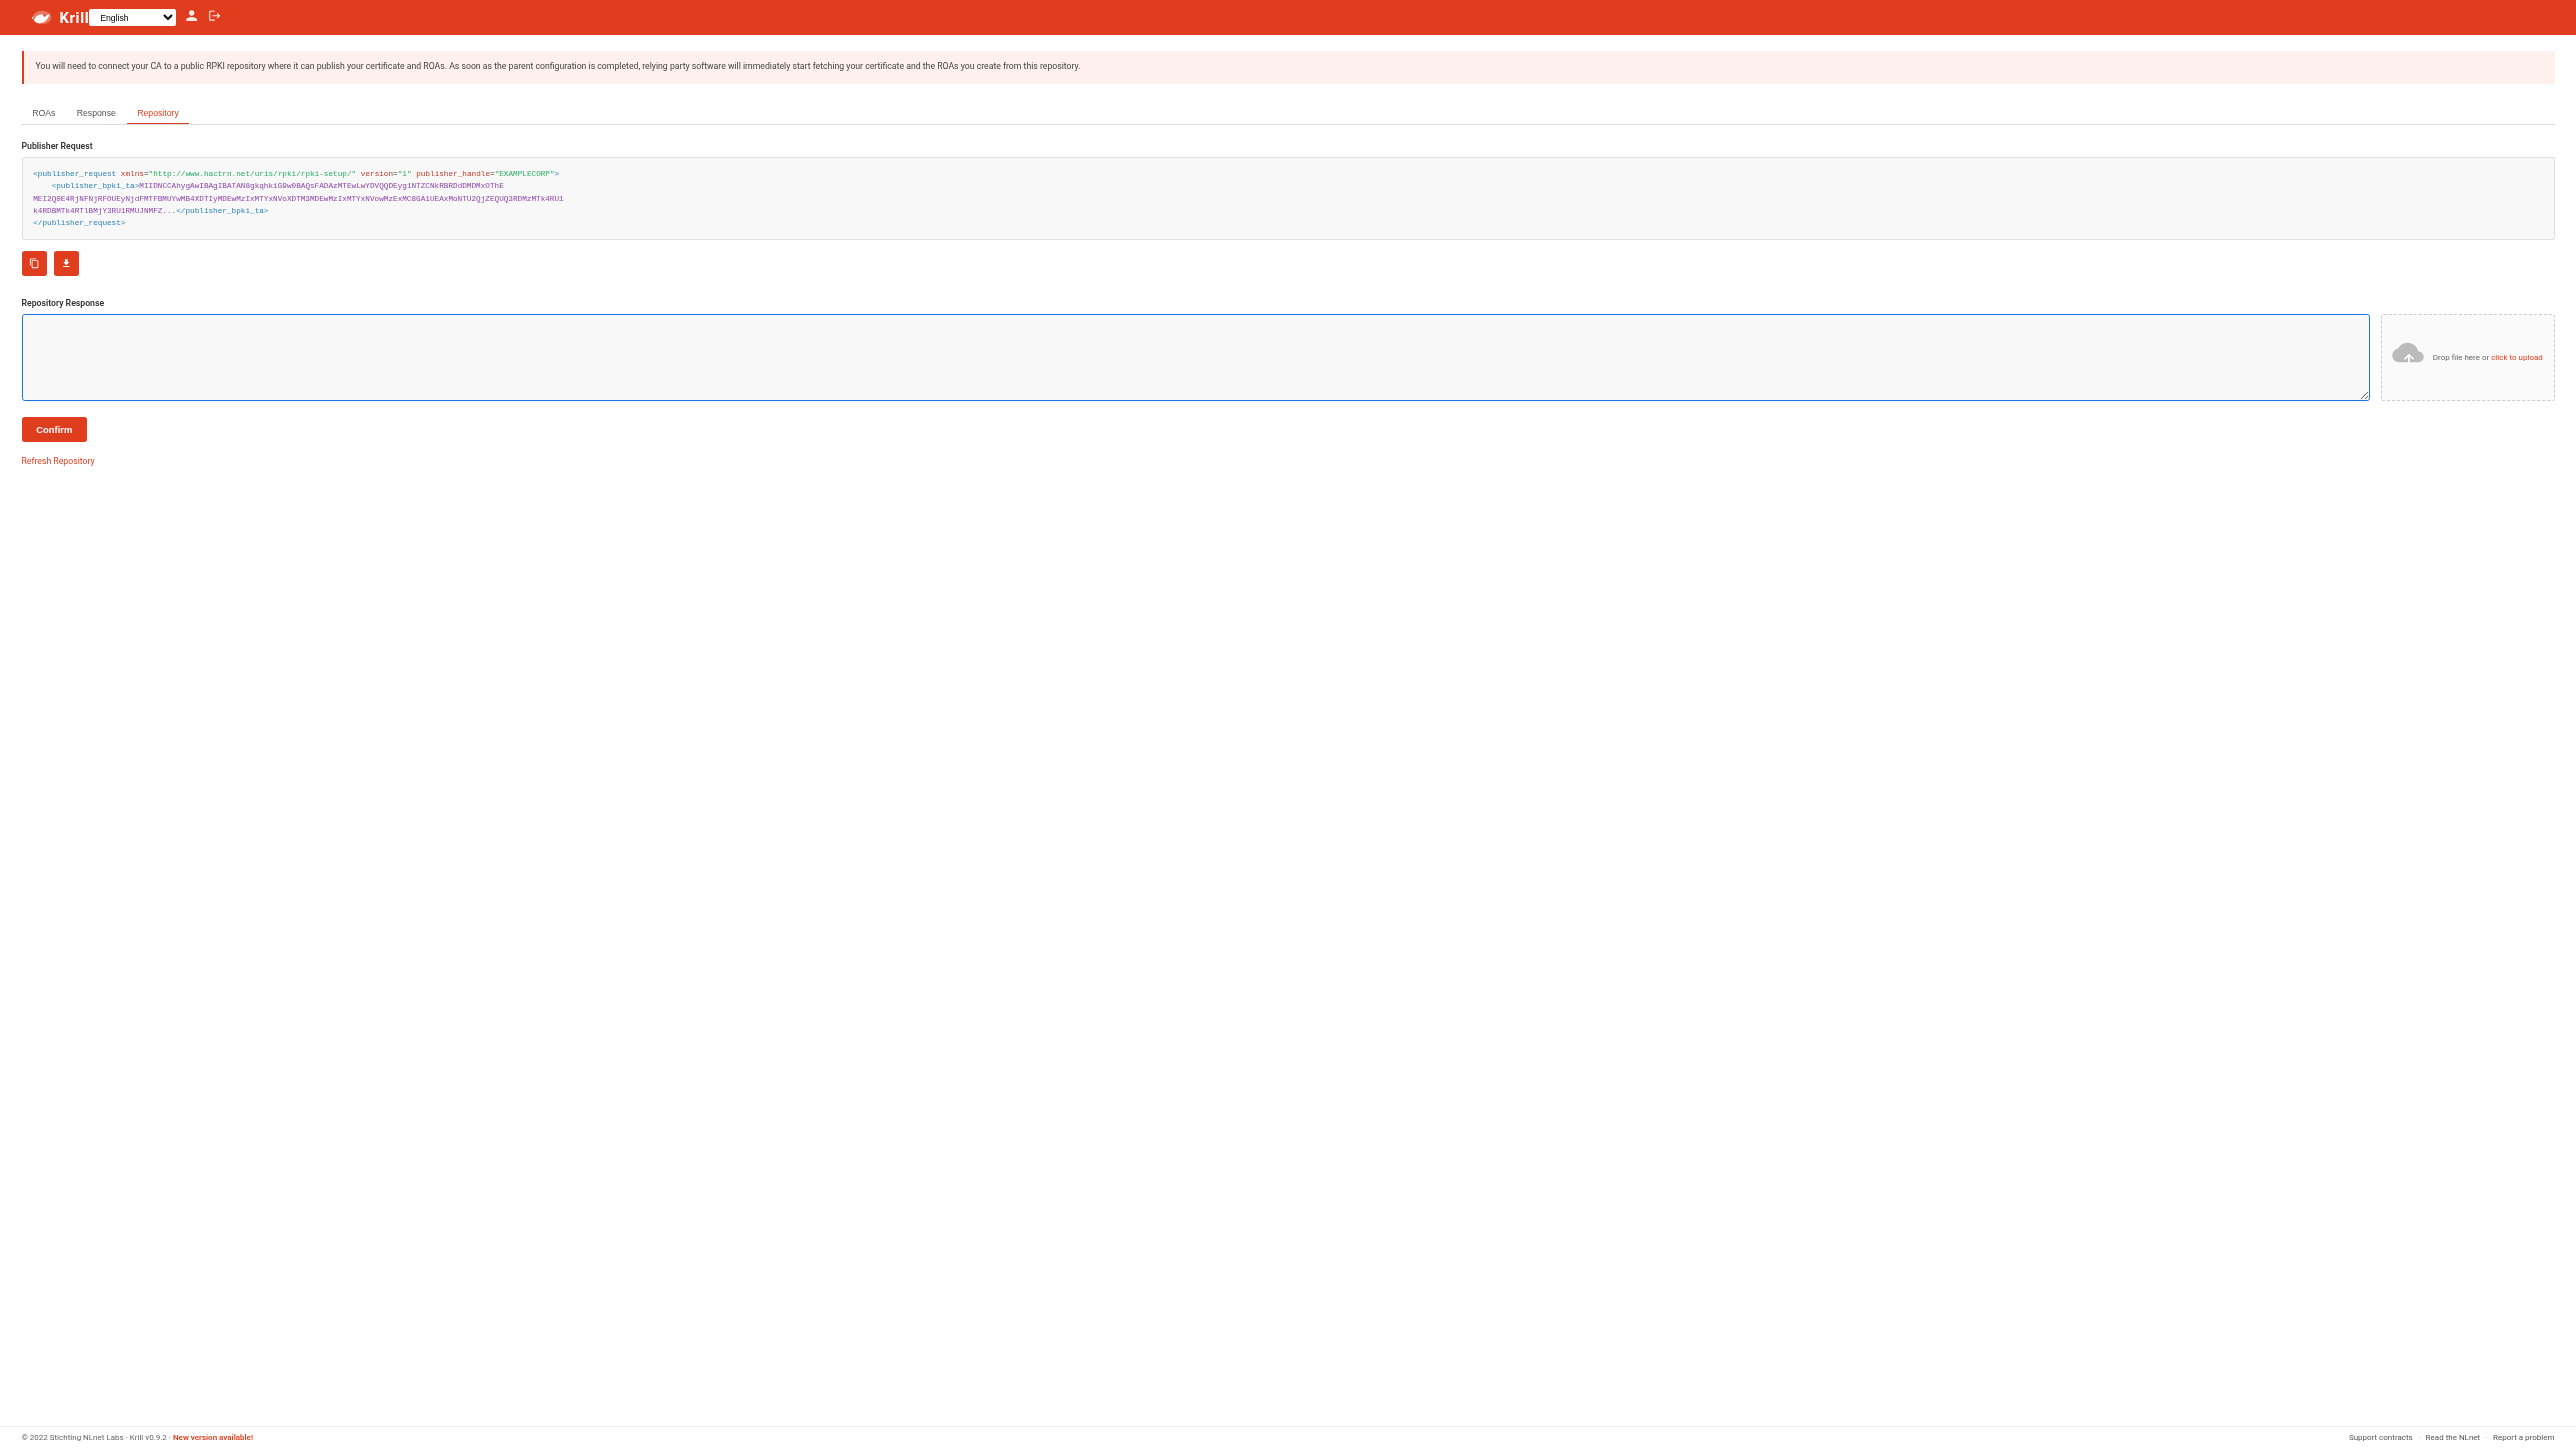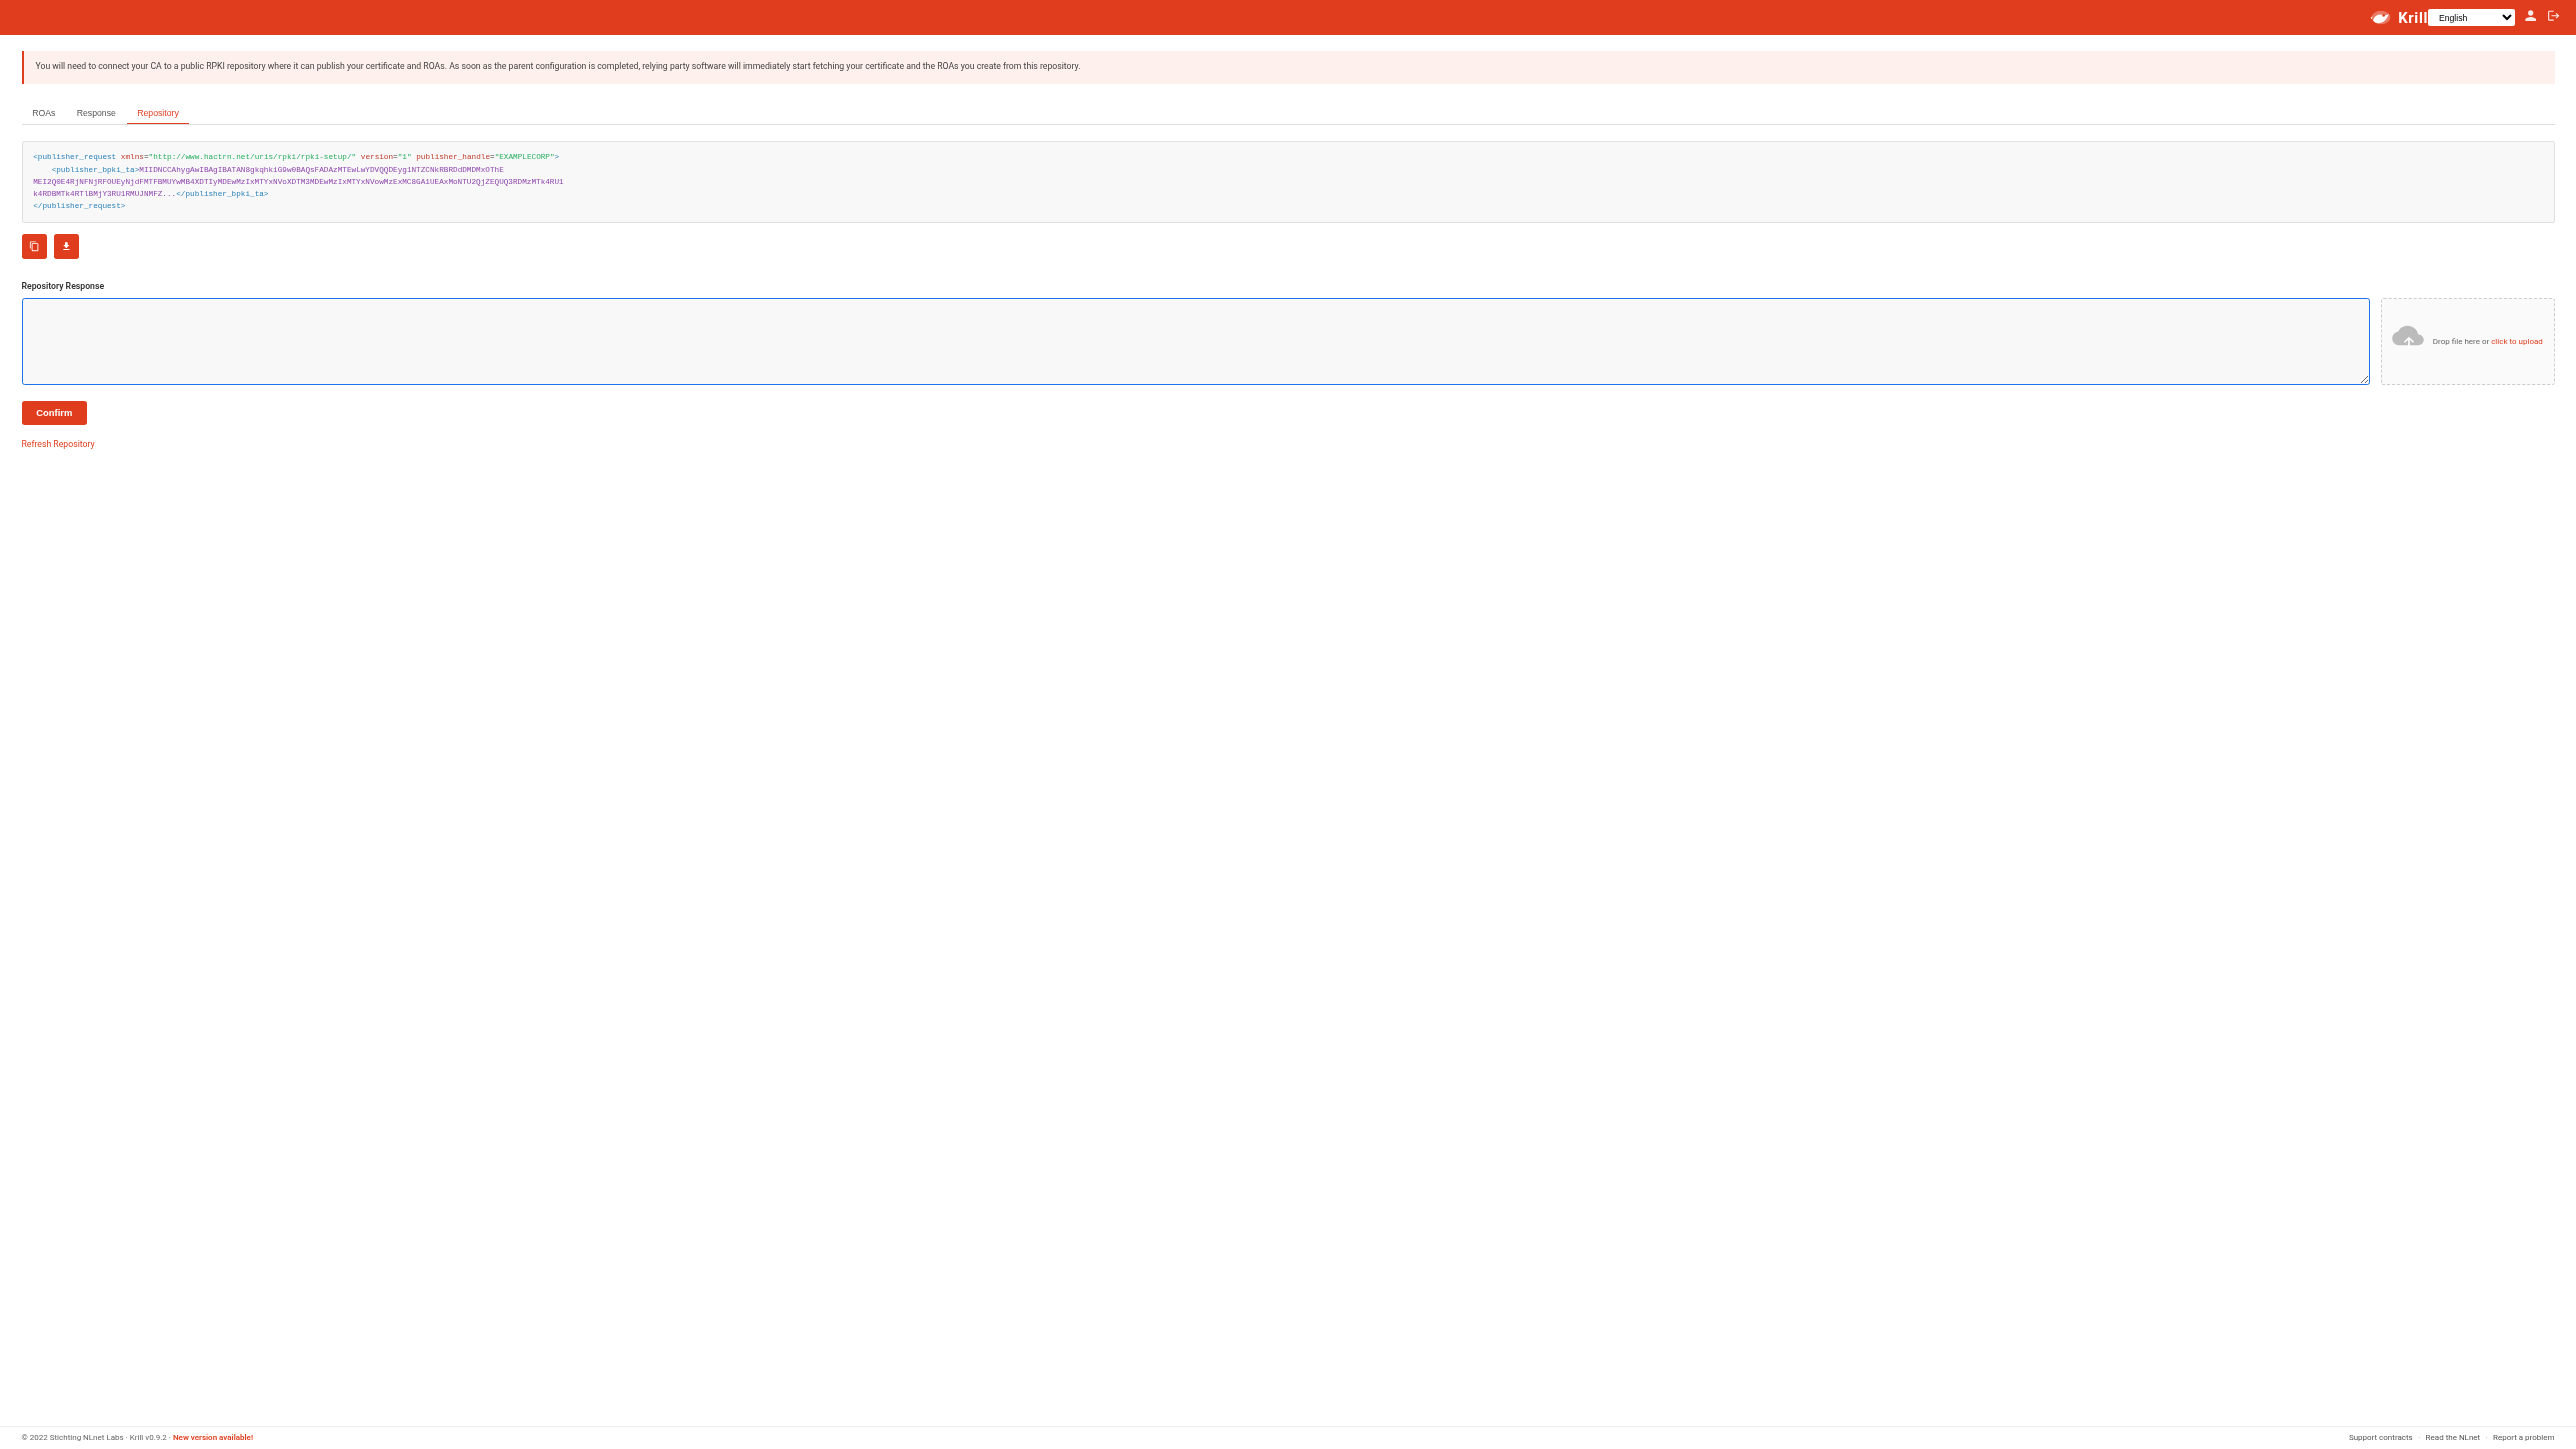--- a/index.html
+++ b/index.html
@@ -3,22 +3,22 @@
   <meta charset="utf-8">
   <style>
     * { box-sizing: border-box; margin: 0; padding: 0; }
     body { font-family: -apple-system, BlinkMacSystemFont, 'Segoe UI', Roboto, sans-serif; font-size: 9.4px; color: #333; background: #fff; }
 
     
     .header {
       background: #e03d1e;
       display: flex;
       align-items: center;
-      justify-content: flex-end;
-      padding: 0 16px;
+      justify-content: flex-start;
+      padding: 0 30px;
       height: 35px;
     }
     .header-logo {
       display: flex;
       align-items: center;
       gap: 5.4px;
     }
     .logo-icon {
       width: 24px;
       height: 19px;
@@ -300,20 +300,21 @@
 
   
   <div class="tabs">
     <button class="tab">ROAs</button>
     <button class="tab">Response</button>
     <button class="tab active">Repository</button>
   </div>
 
   
   <div>
+    <div class="section-label">Publisher Request</div>
     <div class="code-block"><span class="code-tag">&lt;publisher_request</span> <span class="code-attr">xmlns</span>=<span class="code-value">"http://www.hactrn.net/uris/rpki/rpki-setup/"</span> <span class="code-attr">version</span>=<span class="code-value">"1"</span> <span class="code-attr">publisher_handle</span>=<span class="code-value">"EXAMPLECORP"</span><span class="code-tag">&gt;</span>
     <span class="code-tag">&lt;publisher_bpki_ta</span><span class="code-tag">&gt;</span><span class="code-key">MIIDNCCAhygAwIBAgIBATAN8gkqhkiG9w0BAQsFADAzMTEwLwYDVQQDEyg1NTZCNkRBRDdDMDMxOThE</span>
 <span class="code-key">MEI2Q0E4RjNFNjRFOUEyNjdFMTFBMUYwMB4XDTIyMDEwMzIxMTYxNVoXDTM3MDEwMzIxMTYxNVowMzExMC8GA1UEAxMoNTU2QjZEQUQ3RDMzMTk4RU1</span>
 <span class="code-key">k4RDBMTk4RTlBMjY3RU1RMUJNMFZ...</span><span class="code-tag">&lt;/publisher_bpki_ta&gt;</span>
 <span class="code-tag">&lt;/publisher_request&gt;</span></div>
 
     <div class="action-buttons">
       <button class="btn-icon" title="Copy to clipboard">
         <svg width="10.7" height="10.7" viewBox="0 0 24 24" fill="white">
           <path d="M16 1H4c-1.1 0-2 .9-2 2v14h2V3h12V1zm3 4H8c-1.1 0-2 .9-2 2v14c0 1.1.9 2 2 2h11c1.1 0 2-.9 2-2V7c0-1.1-.9-2-2-2zm0 16H8V7h11v14z"></path>

